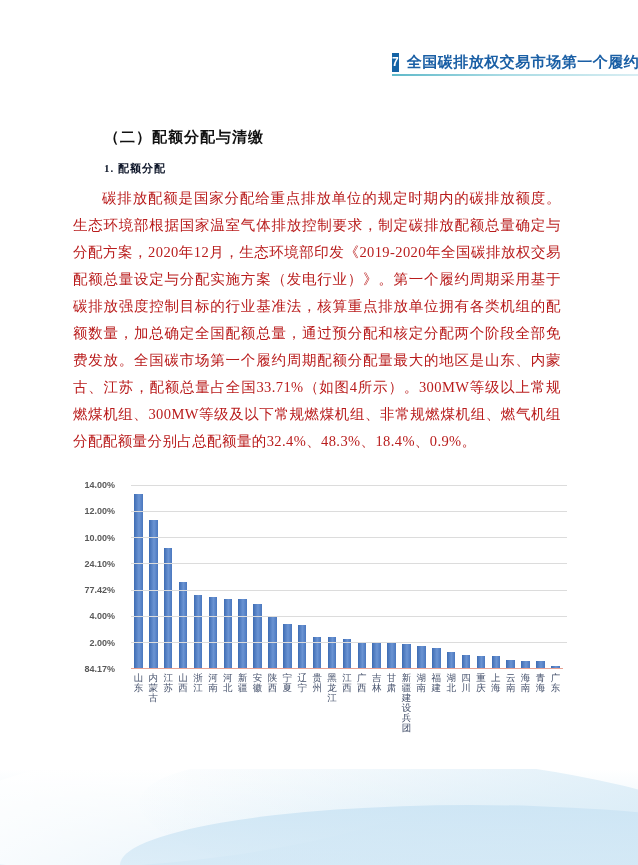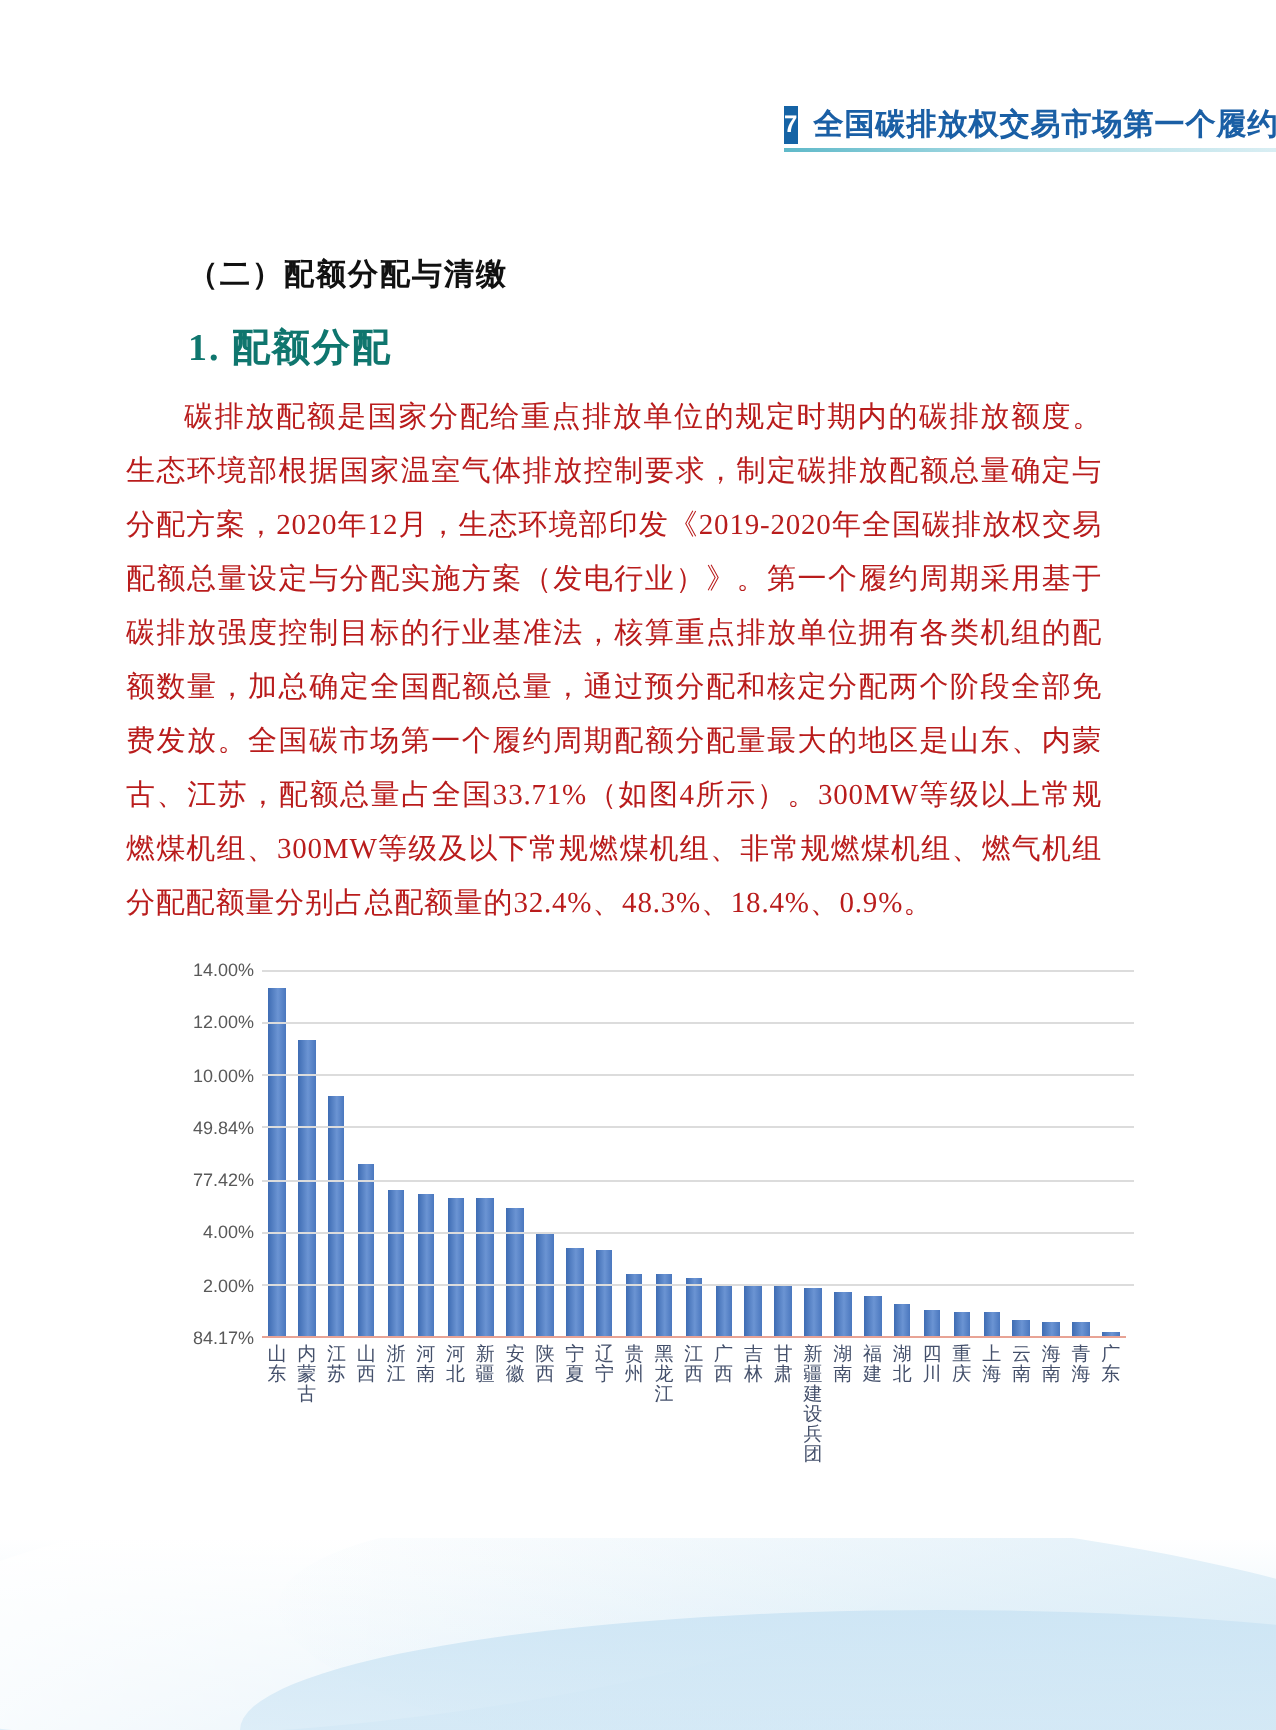--- a/index.html
+++ b/index.html
@@ -63,35 +63,35 @@
     right: 0;
     top: 22px;
     height: 2px;
     background: linear-gradient(90deg, #5fb9c9 0%, #a9dbe4 45%, #d9eef3 100%);
   }
 
   
   .content {
     position: absolute;
     top: 128px;
-    left: 63px;
+    left: 73px;
     width: 488px;
   }
   .section-heading {
     font-size: 15px;
     font-weight: bold;
     color: #111111;
     margin-left: 31px;
     margin-bottom: 14px;
     letter-spacing: 1px;
   }
   .sub-heading {
-    font-size: 19px;
-    font-weight: bold;
-    color: #0f766e;
+    font-size: 11px;
+    font-weight: bold;
+    color: #0f172a;
     margin-left: 31px;
     margin-bottom: 9px;
     letter-spacing: 1px;
   }
   .body-paragraph {
     font-size: 14.5px;
     line-height: 27px;
     color: #b91c1c;
     text-align: justify;
     text-indent: 2em;
@@ -107,26 +107,27 @@
   }
   .chart-inner { display: flex; }
   .yaxis {
     position: relative;
     width: 44px;
     height: 184px;
     flex: none;
   }
   .ytick {
     position: absolute;
-    right: 4px;
+    right: 16px;
     transform: translateY(-50%);
     font-family: "Liberation Sans", "DejaVu Sans", sans-serif;
     font-size: 9px;
     color: #595959;
     white-space: nowrap;
+    font-weight: bold;
   }
   .plot {
     position: relative;
     width: 432px;
     height: 184px;
     border-bottom: 1.5px solid #e8a395; 
   }
   .gridline {
     position: absolute;
     left: 0;
@@ -240,21 +241,21 @@
     <p class="body-paragraph">碳排放配额是国家分配给重点排放单位的规定时期内的碳排放额度。生态环境部根据国家温室气体排放控制要求，制定碳排放配额总量确定与分配方案，2020年12月，生态环境部印发《2019-2020年全国碳排放权交易配额总量设定与分配实施方案（发电行业）》。第一个履约周期采用基于碳排放强度控制目标的行业基准法，核算重点排放单位拥有各类机组的配额数量，加总确定全国配额总量，通过预分配和核定分配两个阶段全部免费发放。全国碳市场第一个履约周期配额分配量最大的地区是山东、内蒙古、江苏，配额总量占全国33.71%（如图4所示）。300MW等级以上常规燃煤机组、300MW等级及以下常规燃煤机组、非常规燃煤机组、燃气机组分配配额量分别占总配额量的32.4%、48.3%、18.4%、0.9%。</p>
   </main>
 
   <figure class="figure">
     <div class="chart">
       <div class="chart-inner">
         <div class="yaxis" id="yaxis">
             <div class="ytick" style="top: 0%;">14.00%</div>
             <div class="ytick" style="top: 14.2857%;">12.00%</div>
             <div class="ytick" style="top: 28.5714%;">10.00%</div>
-            <div class="ytick" style="top: 42.8571%;">49.84%</div>
+            <div class="ytick" style="top: 42.8571%;">24.10%</div>
             <div class="ytick" style="top: 57.1429%;">77.42%</div>
             <div class="ytick" style="top: 71.4286%;">4.00%</div>
             <div class="ytick" style="top: 85.7143%;">2.00%</div>
             <div class="ytick" style="top: 100%;">84.17%</div>
           </div>
         <div class="plot" id="plot">
           <div class="bars" id="bars">
               <div class="bar-slot">
                 <div class="bar" style="height: 95%;"></div>
               </div>

